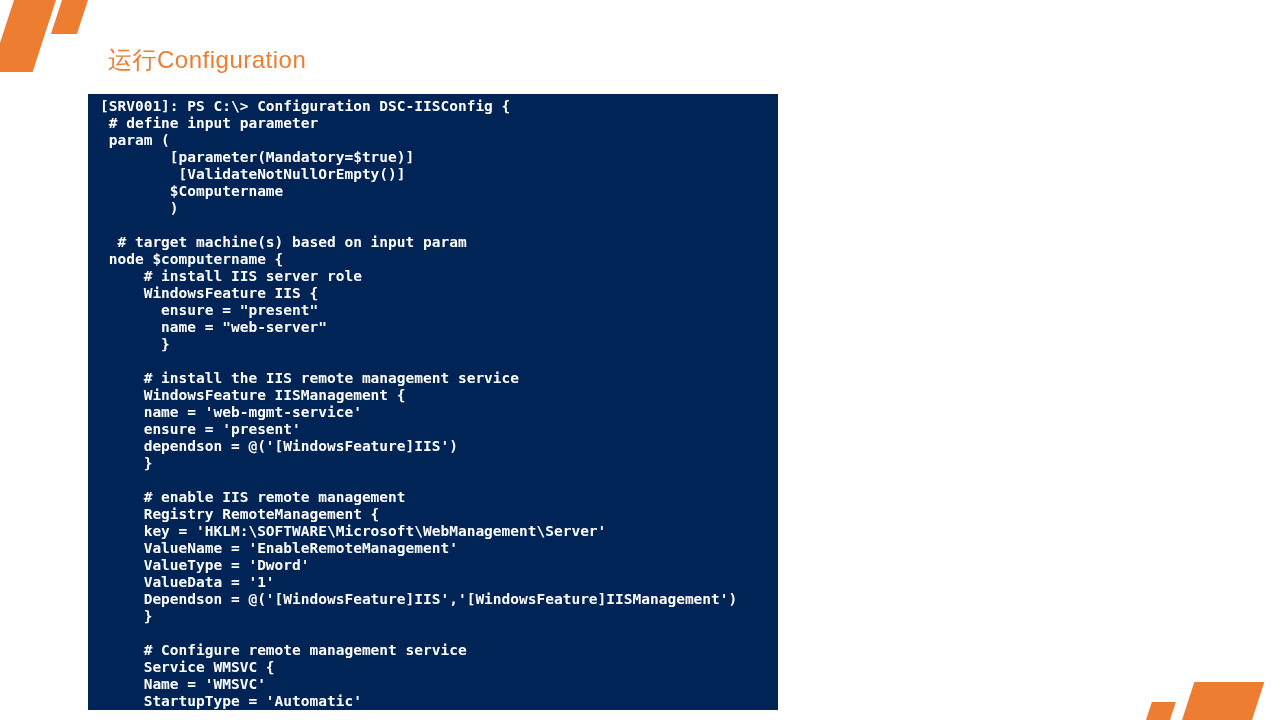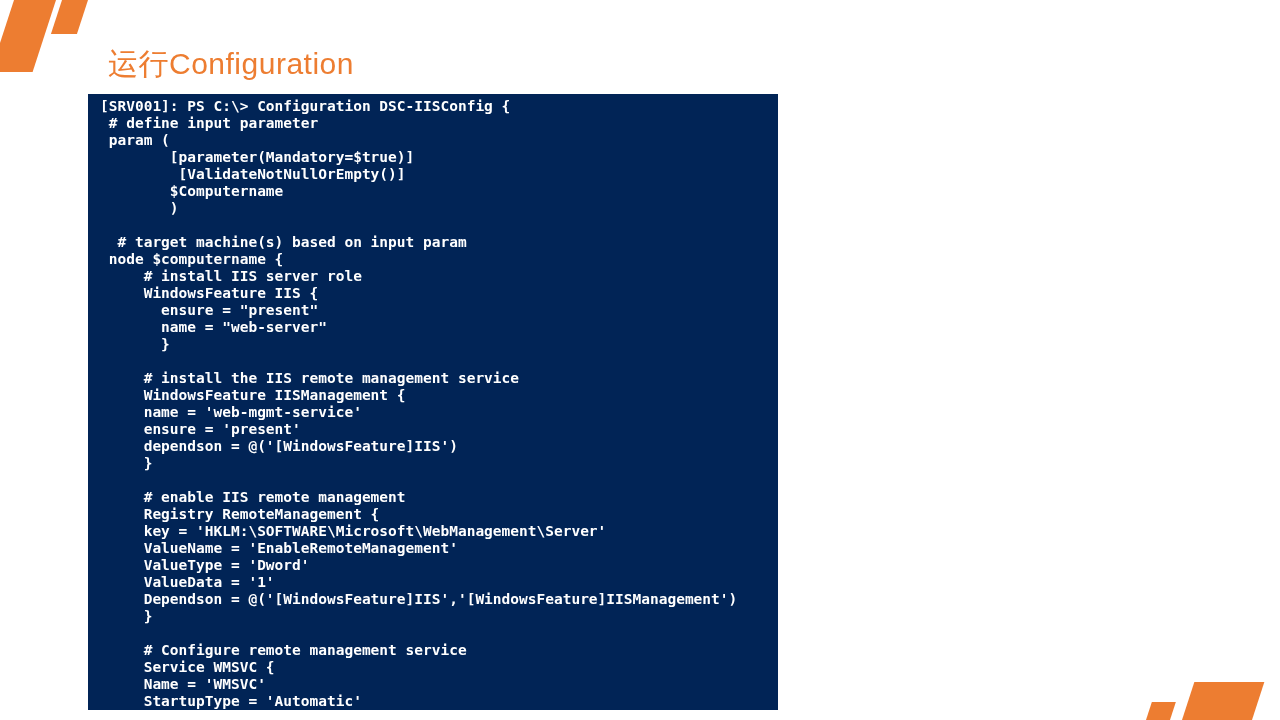--- a/index.html
+++ b/index.html
@@ -41,21 +41,21 @@
     bottom: 0; right: 110px;
     width: 24px; height: 18px;
     background: #ED7D31;
     transform: skewX(-18deg);
     transform-origin: bottom right;
   }
   .title {
     position: absolute;
     top: 44px;
     left: 108px;
-    font-size: 30px;
+    font-size: 24px;
     font-weight: 300;
     color: #ED7D31;
     letter-spacing: 0.5px;
   }
   .console {
     position: absolute;
     top: 94px;
     left: 88px;
     width: 690px;
     height: 616px;

